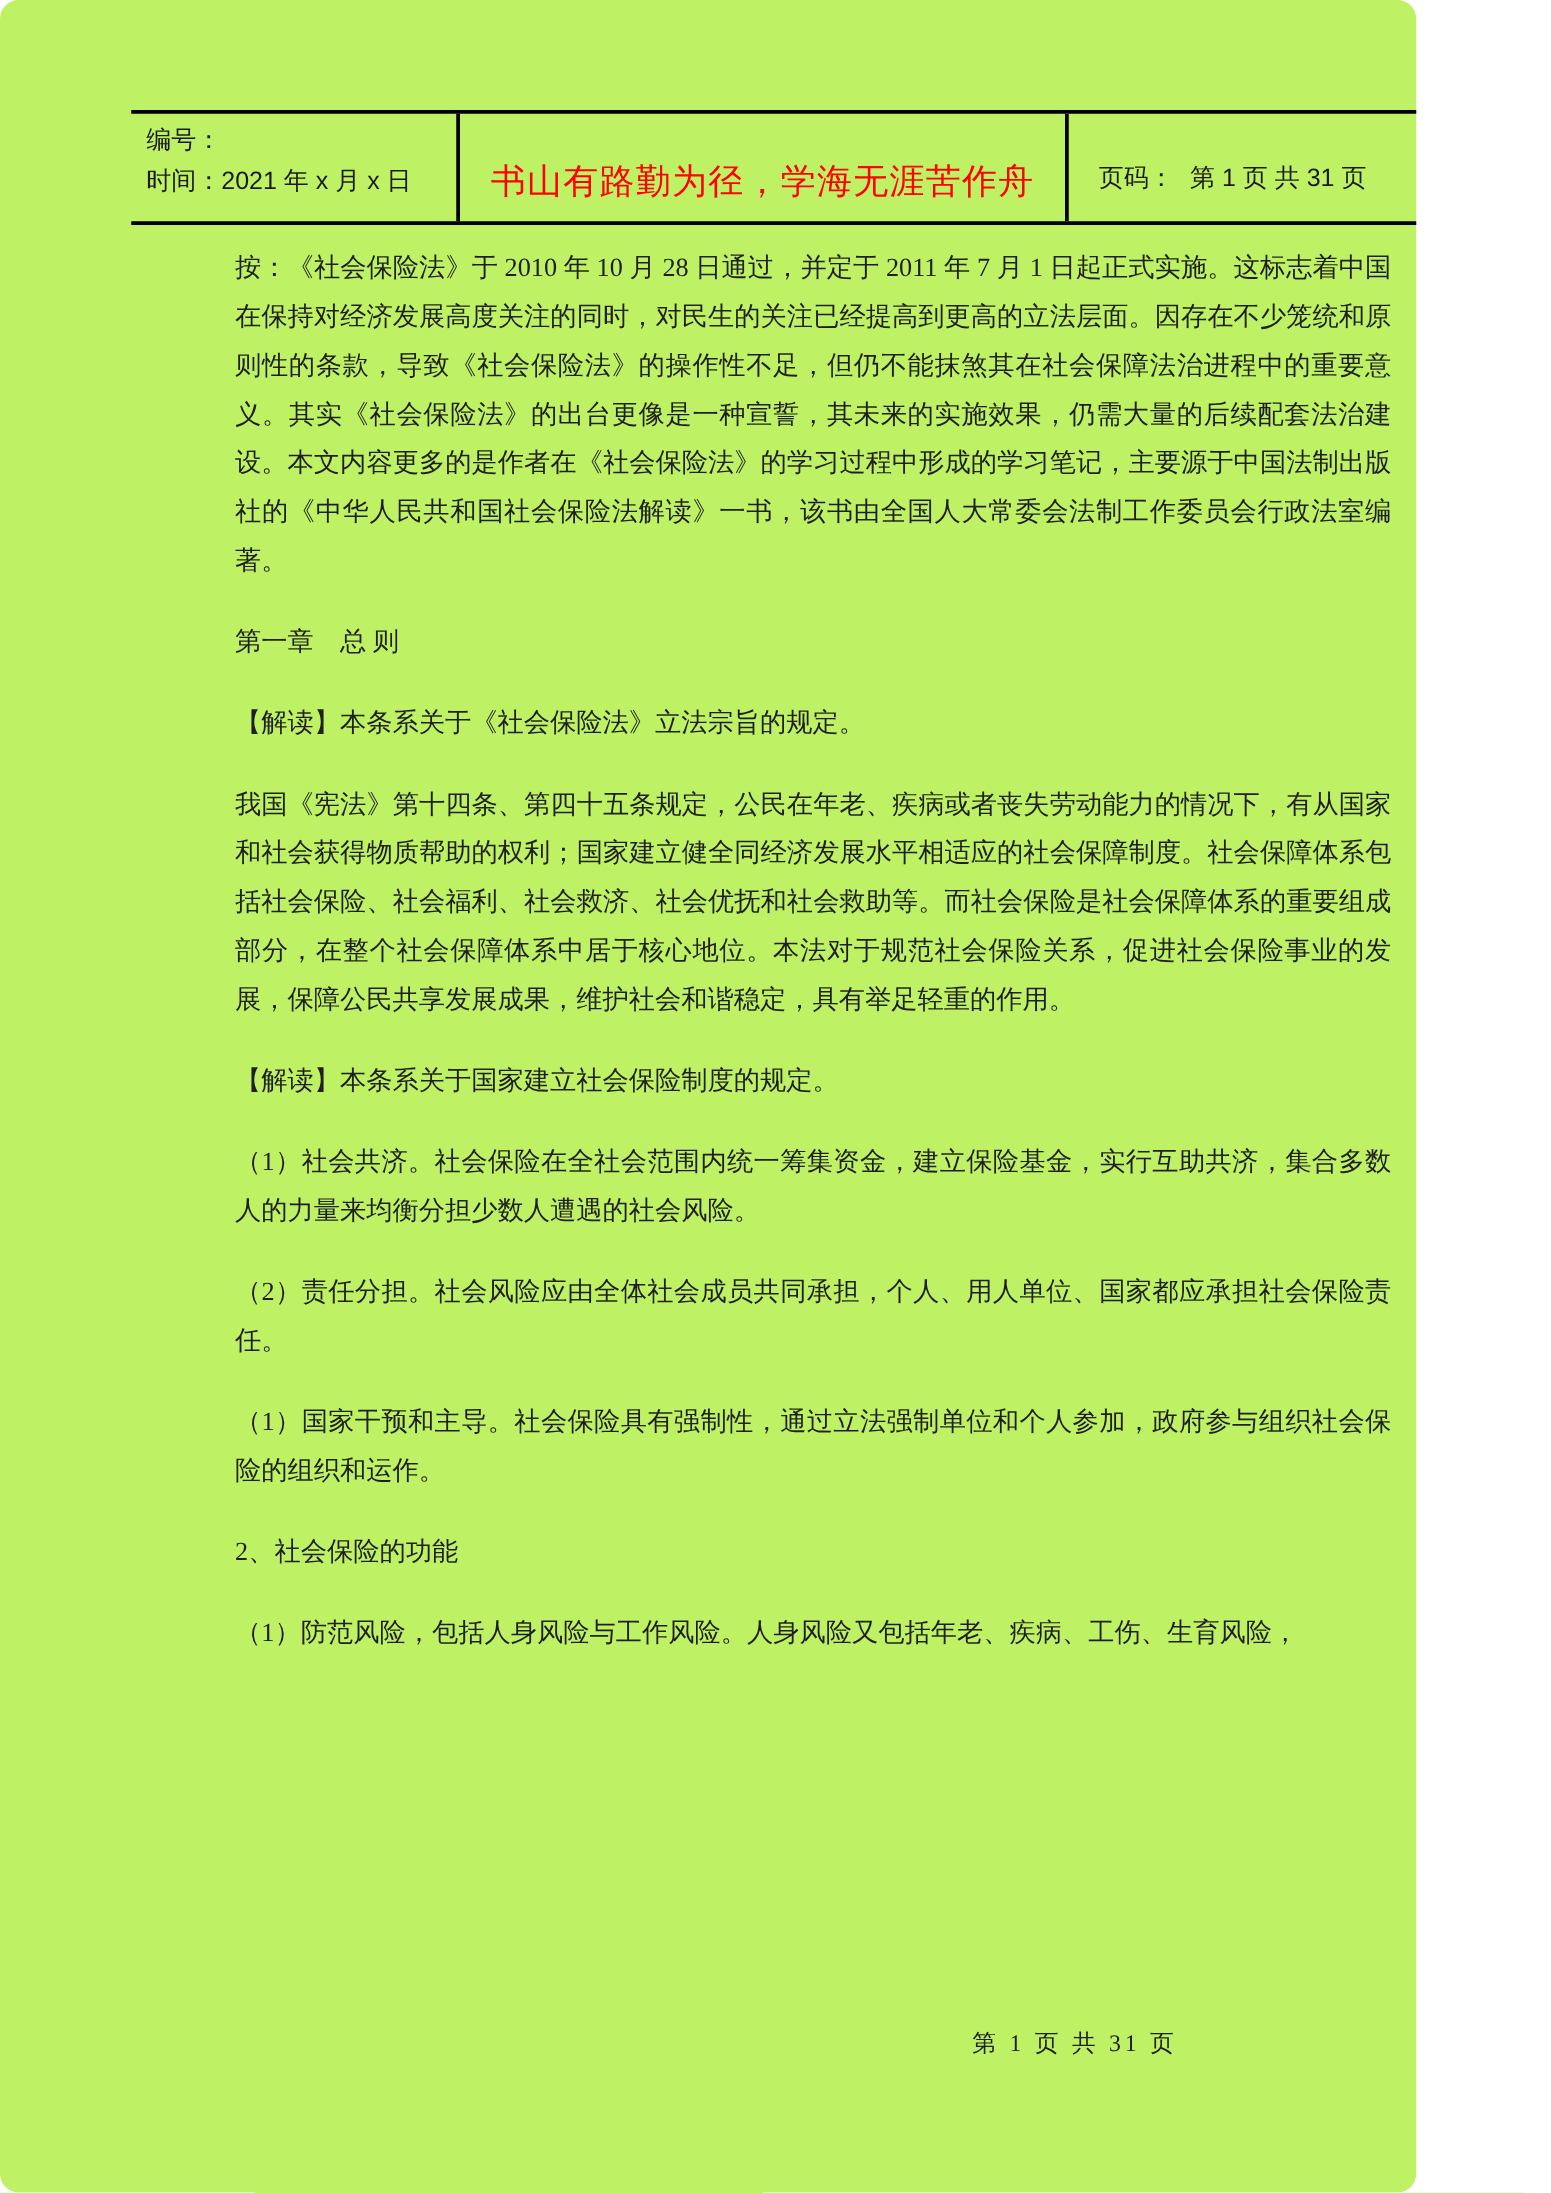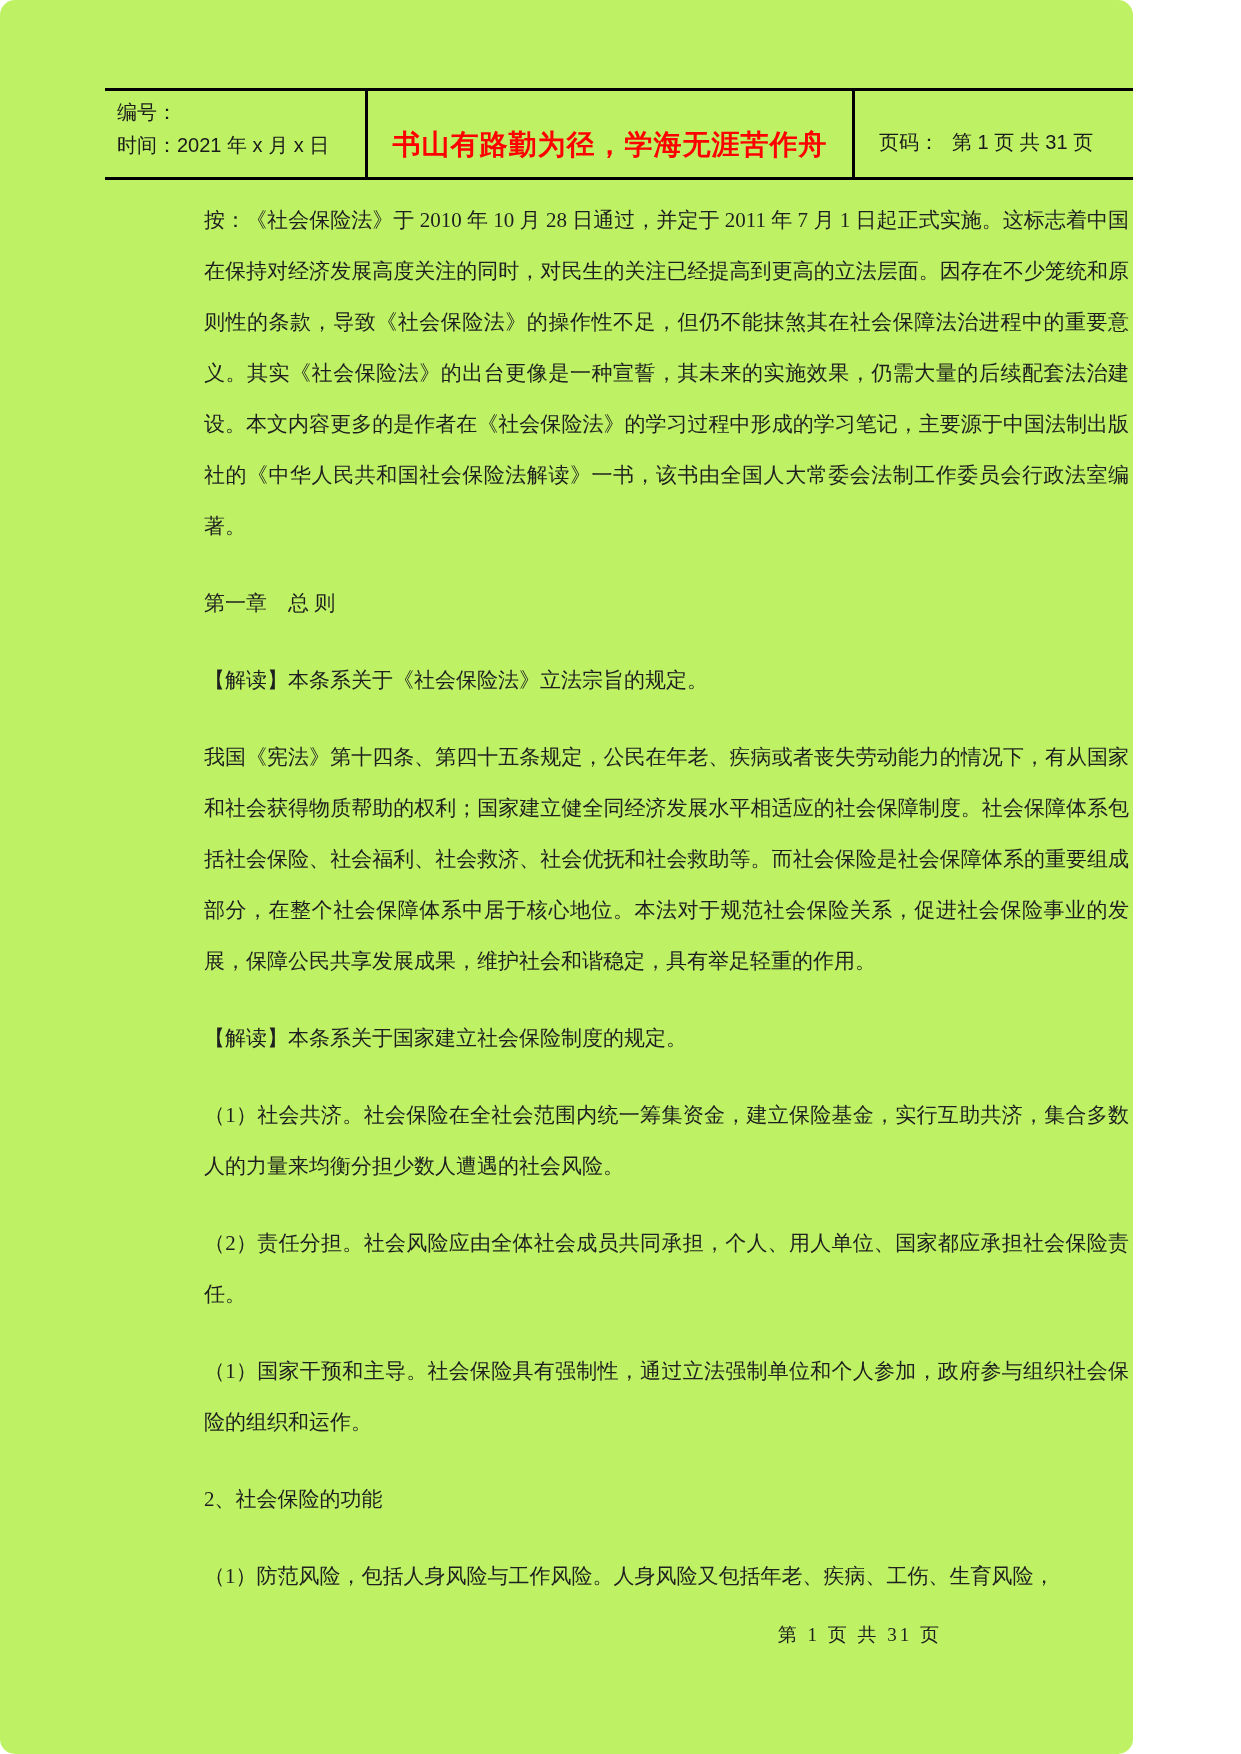--- a/index.html
+++ b/index.html
@@ -36,42 +36,42 @@
     color: #1a1a1a;
   }
   .ht-mid {
     width: 487px;
     border-right: 3px solid #000;
     display: flex;
     align-items: center;
     justify-content: center;
     padding-top: 22px;
     font-size: 28px;
-    font-weight: bold;
+    font-weight: normal;
     letter-spacing: 1px;
   }
   .ht-right {
     flex: 1;
     display: flex;
     align-items: center;
     padding-left: 24px;
     padding-top: 16px;
     font-size: 20px;
     color: #1a1a1a;
     white-space: nowrap;
     gap: 13px;
   }
   
   .content {
     position: absolute;
-    left: 204px;
+    left: 188px;
     top: 182px;
     width: 925px;
     font-size: 21px;
-    line-height: 51px;
+    line-height: 39px;
     text-align: justify;
     text-justify: inter-ideograph;
   }
   .content p { margin: 0 0 26px 0; }
   .content p:first-child { margin-top: 13px; }
   
   .footer {
     position: absolute;
     top: 1622px;
     right: 191px;

